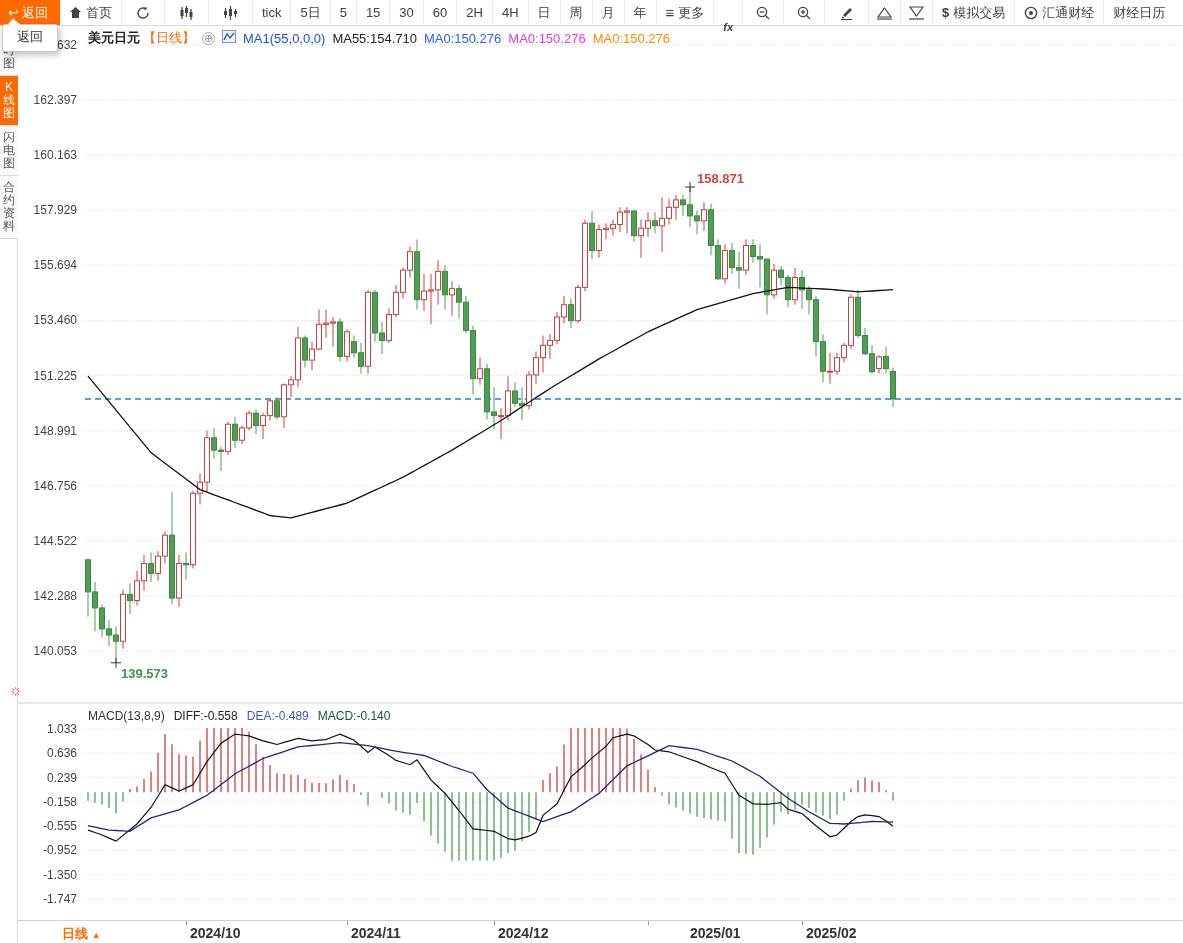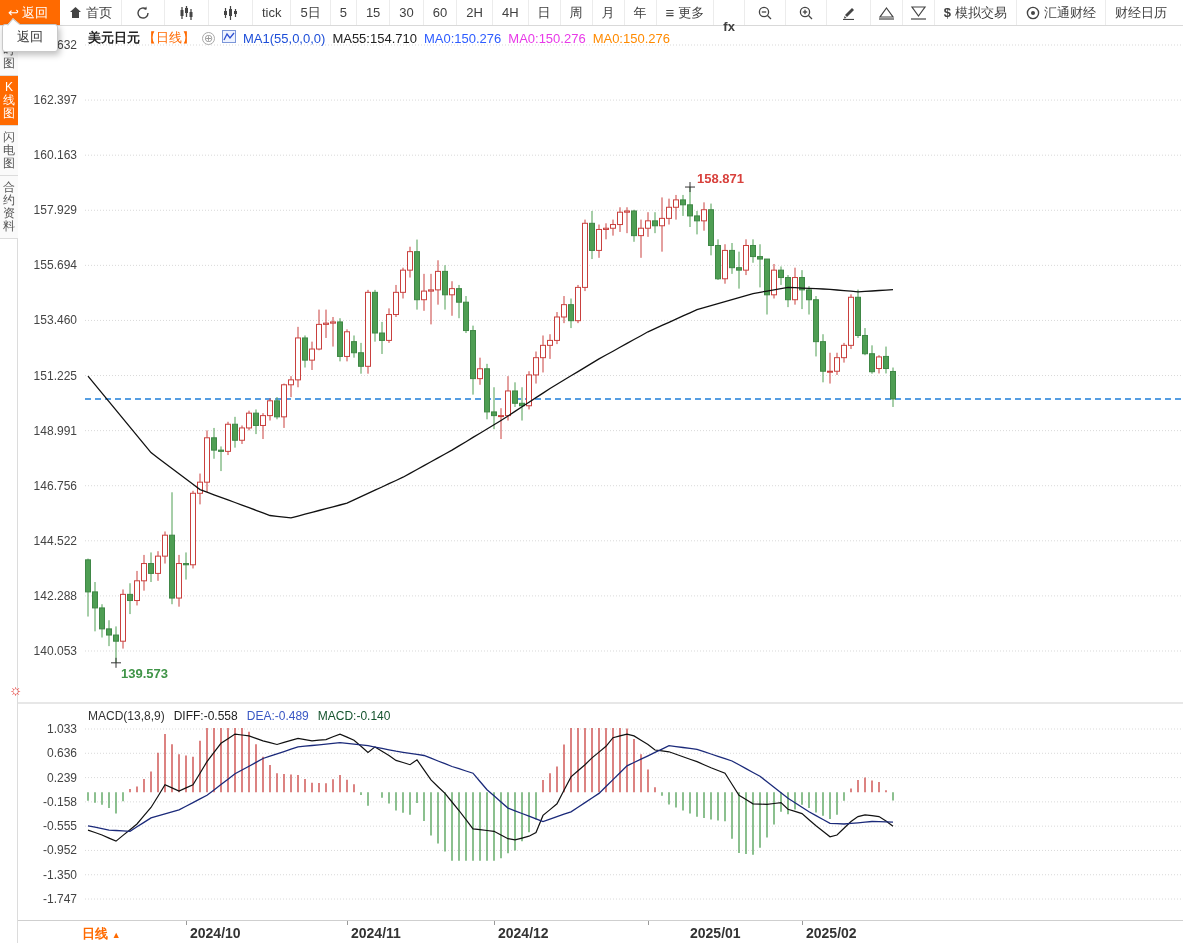--- a/index.html
+++ b/index.html
@@ -10,21 +10,21 @@
   
   #toolbar { position:absolute; left:0; top:0; width:1183px; height:26px;
     background:#fff; border-bottom:1px solid #d9d9d9; display:flex; align-items:stretch;
     z-index:30; white-space:nowrap; }
   .tb-btn { display:flex; align-items:center; gap:4px; padding:0 9px; border:none;
     background:#fff; border-right:1px solid #ececec; font-size:13px; color:#404040;
     font-family:inherit; cursor:pointer;text-align:right; }
   .tb-btn svg { display:block; }
   #back-btn { background:#ff6a00; color:#fff; border-right:none; padding:0 12px 0 8px;
     font-size:13px; display:flex; align-items:center; gap:3px; border:none; font-family:inherit; }
-  .fx-label { font-weight:bold; font-size:13px;margin-top:28px; }
+  .fx-label { font-style:italic; font-weight:bold; font-size:11px;margin-top:28px; }
 
   
   #tooltip { position:absolute; left:2px; top:24px; z-index:40; background:#fff;
     border:1px solid #c9c9c9; border-radius:3px; box-shadow:2px 3px 6px rgba(0,0,0,.25);
     padding:3px 14px 5px 14px; font-size:13px; color:#333; }
   #tooltip .caret { position:absolute; left:6px; top:-5px; width:9px; height:9px;
     background:#fff; border-left:1px solid #c9c9c9; border-top:1px solid #c9c9c9;
     transform:rotate(40deg); }
 
   
@@ -43,21 +43,21 @@
   #main-legend .sym { font-weight:bold; color:#222; }
   #macd-legend { position:absolute; left:88px; top:709px; z-index:10; font-size:12px;
     display:flex; align-items:center; gap:9px; color:#333; }
   .plus-circle { display:inline-block; width:13px; height:13px; border:1px solid #aaa;
     border-radius:50%; color:#999; font-size:11px; line-height:11px; text-align:center;
     cursor:pointer; }
 
   
   #bottombar { position:absolute; left:18px; right:0; top:920px; height:23px;
     border-top:1px solid #cfcfcf; background:#fff; z-index:10; }
-  #period-label { position:absolute; left:64px; top:4px; color:#ff6a00; font-size:13px;
+  #period-label { position:absolute; left:44px; top:4px; color:#ff6a00; font-size:13px;
     font-weight:bold; cursor:pointer; }
   #period-label .arr { font-size:9px; }
   .date-label { position:absolute; top:4px; font-size:14px; font-weight:bold; color:#333; }
   .month-tick { position:absolute; top:0; width:1px; height:4px; background:#999; }
 
   
   #watermark { position:absolute; right:18px; top:884px; font-size:40px; font-weight:bold;
     color:#d3d6db; letter-spacing:2px; z-index:1; }
 
   #chart-svg { position:absolute; left:0; top:0; z-index:5; }

